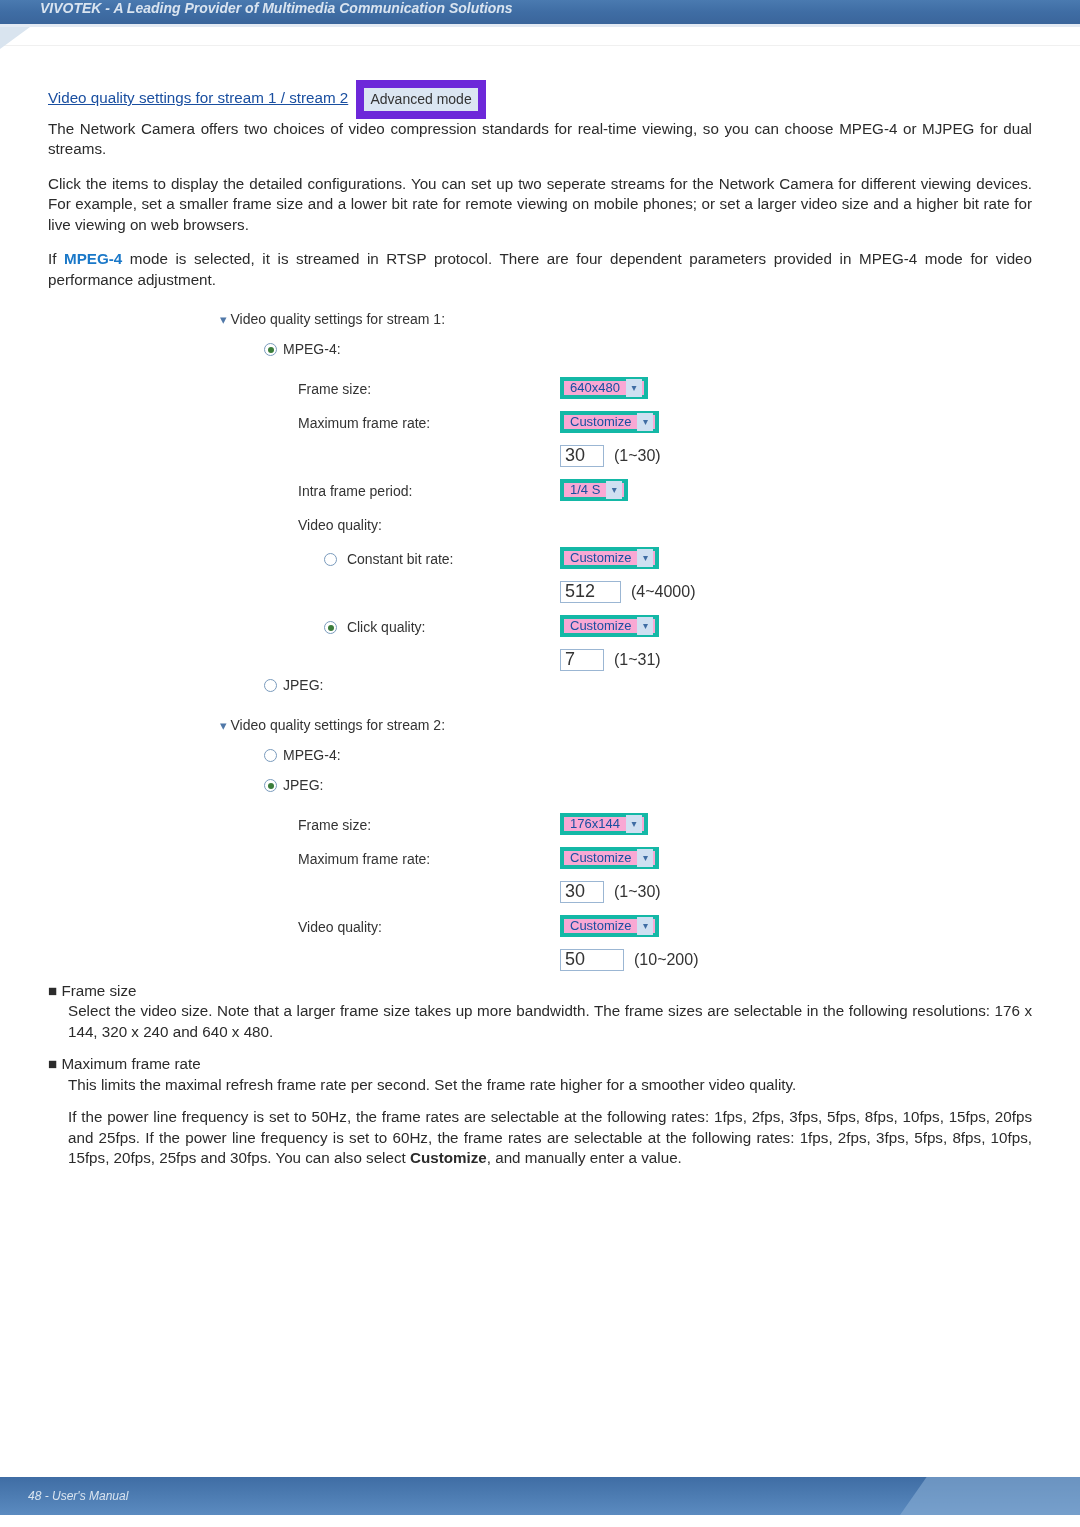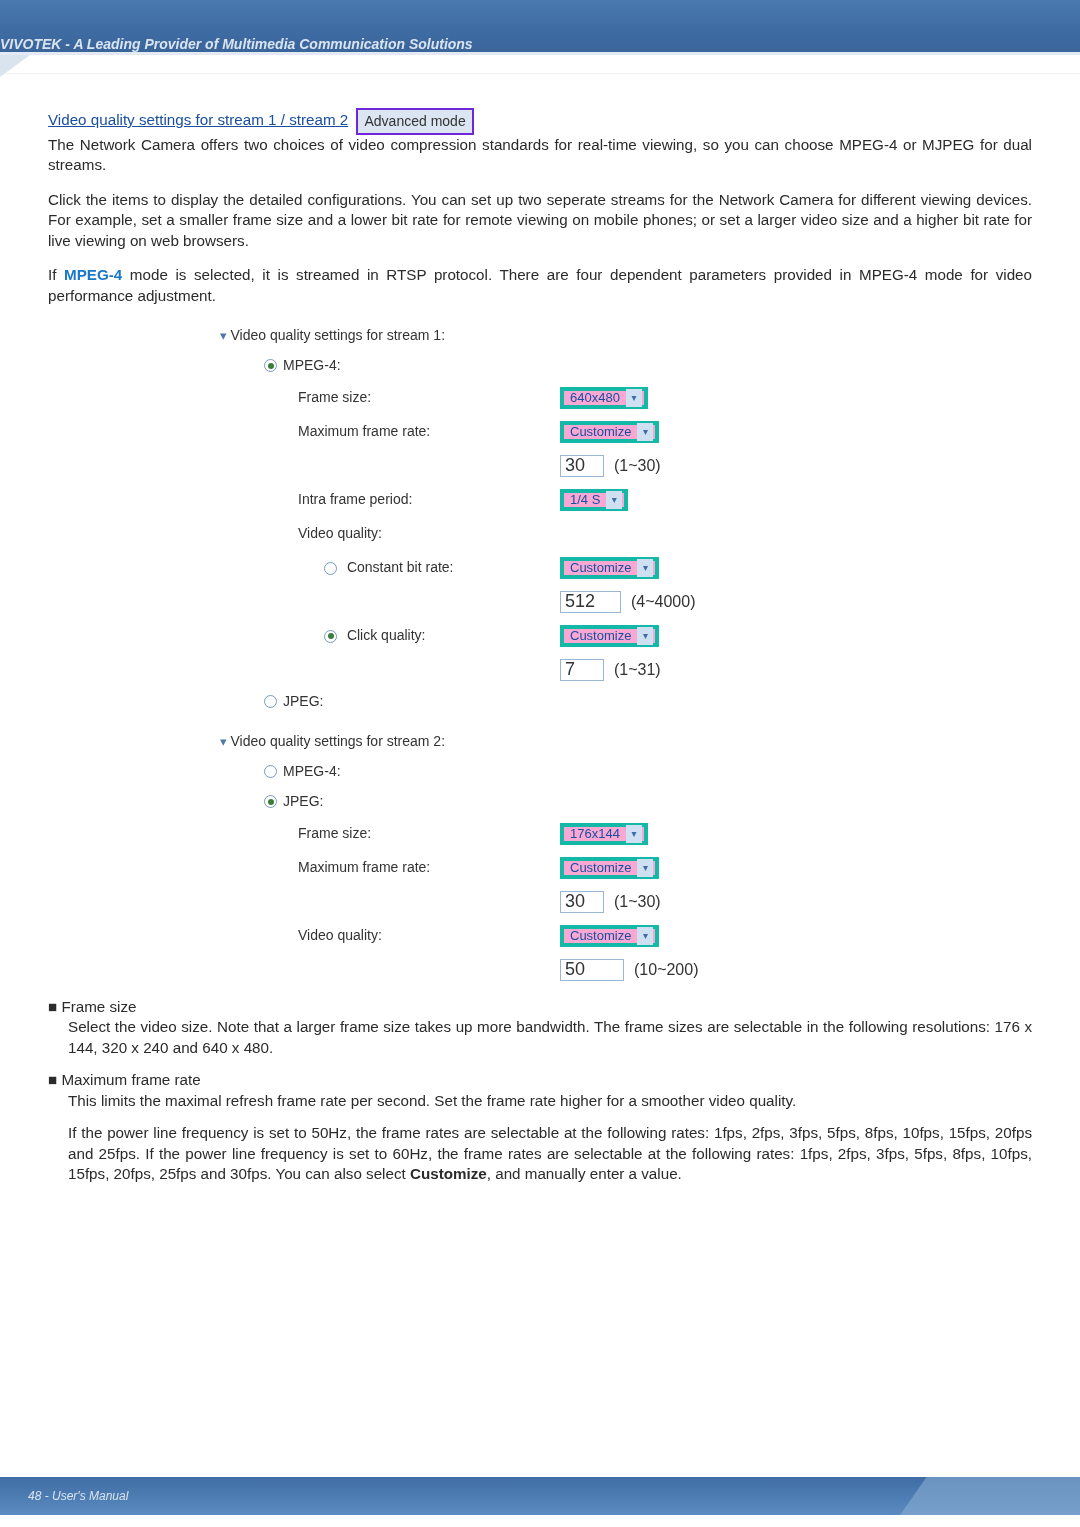--- a/index.html
+++ b/index.html
@@ -5,24 +5,25 @@
   * { box-sizing: border-box; margin: 0; padding: 0; }
   body {
     font-family: Arial, Helvetica, sans-serif;
     background: #ffffff;
     width: 1080px;
     height: 1527px;
     position: relative;
   }
   .header-band {
     background: linear-gradient(to bottom, #4a7ab0 0%, #3f6da4 50%, #3a659b 100%);
-    height: 52px;
+    height: 24px;
     width: 100%;
     display: flex;
-    align-items: flex-end;
+    align-items: flex-start;
+    padding-left: 40px;
   }
   .header-text {
     color: #d9e4f0;
     font-style: italic;
     font-weight: bold;
     font-size: 14px;
   }
   .header-strip {
     height: 22px;
     background: #ffffff;
@@ -43,39 +44,39 @@
     color: #2b2b2b;
     font-size: 15.2px;
     line-height: 1.35;
   }
   .link-underline {
     color: #1a4fa0;
     text-decoration: underline;
   }
   .badge {
     display: inline-block;
-    border: 2px solid #6d28d9;
+    border: 8px solid #6d28d9;
     background: #dbe6f2;
     color: #333;
     padding: 2px 6px;
     font-size: 14px;
     margin-left: 4px;
     vertical-align: middle;
   }
   p.body { margin-bottom: 14px; text-align: justify; }
   .mpeg4 { color: #1a78c8; font-weight: bold; }
   .settings-block {
     margin: 8px auto 10px auto;
     width: 640px;
     font-size: 14px;
     color: #333;
   }
   .chev { color:#5078a8; font-size:13px; margin-right:4px; }
   .row { display:flex; align-items:center; min-height:30px; }
-  .form-row { display:flex; align-items:center; min-height:34px; }
+  .form-row { display:flex; align-items:flex-end; min-height:34px; }
   .label-col { flex: 0 0 340px; padding-left: 0; }
   .input-col { flex: 1; display:flex; align-items:center; gap:10px; }
   .indent1 { padding-left: 44px; }
   .indent2 { padding-left: 78px; }
   .indent3 { padding-left: 104px; }
   .radio-dot {
     display:inline-block;
     width:13px; height:13px;
     border:1px solid #7a9bbd;
     border-radius:50%;

